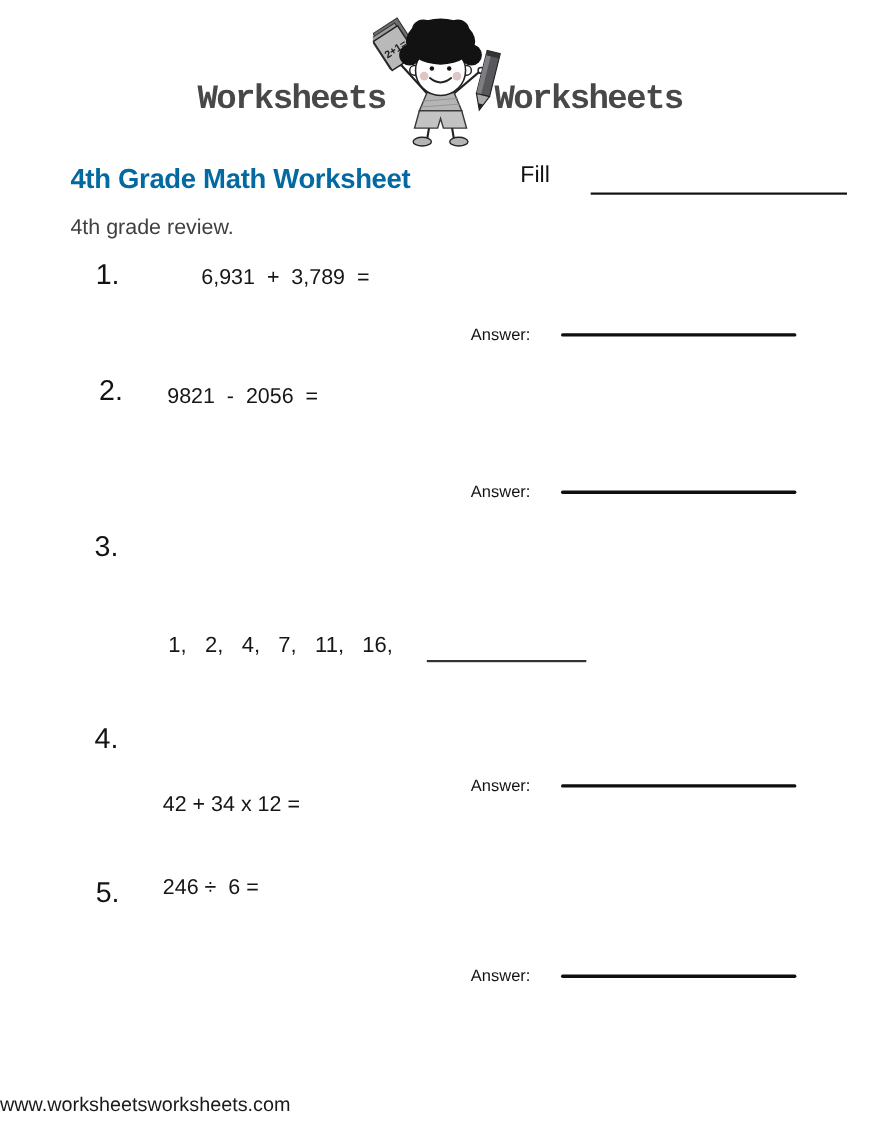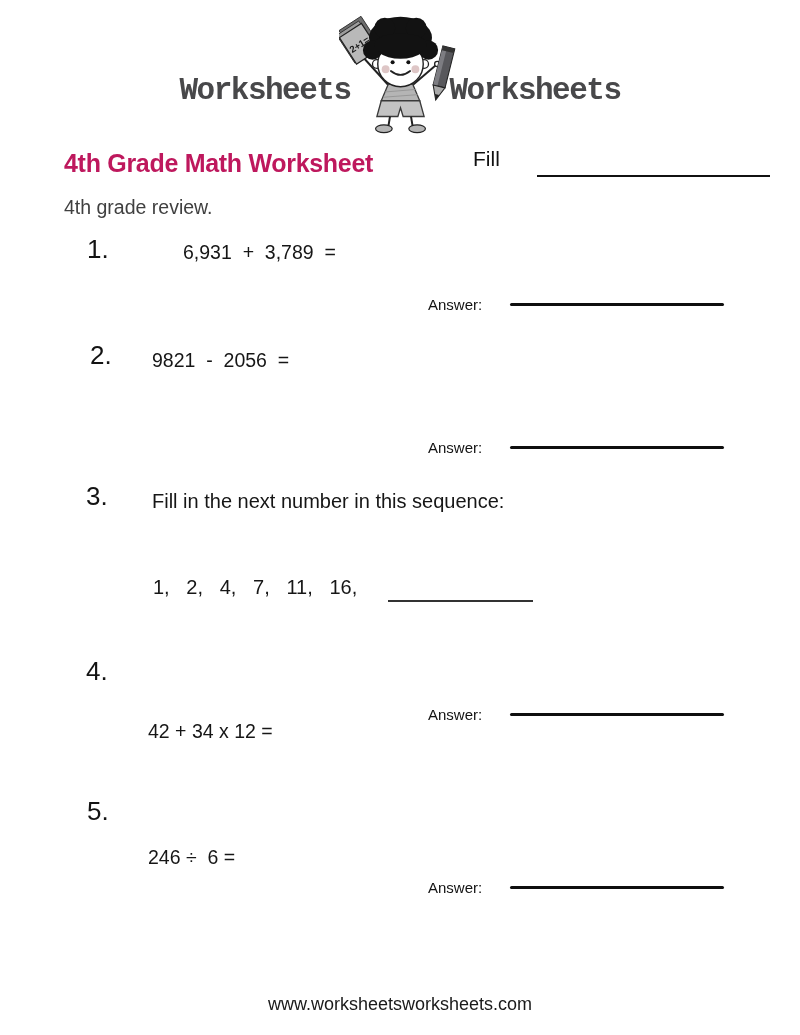--- a/index.html
+++ b/index.html
@@ -31,21 +31,21 @@
     padding-bottom: 26px;
     white-space: nowrap;
     font-family: Liberation Mono, monospace;
   }
   .logo-boy { margin: 0 -12px; flex: 0 0 auto; }
 
   
   .title {
     position: absolute; left: 64px; top: 151px;
     font-size: 25px; font-weight: 600; letter-spacing: -0.3px;
-    color: #be185d; line-height: 1;
+    color: #0369a1; line-height: 1;
     white-space: pre;
   }
   .name-label {
     position: absolute; left: 473px; top: 148px;
     font-size: 21px; color: #111; line-height: 1; white-space: pre;
   }
   .name-line {
     position: absolute; left: 537px; top: 175px;
     width: 233px; height: 0;
     border-top: 2px solid #111;
@@ -67,21 +67,21 @@
   .num-1 { left: 87px;  top: 236px; }
   .txt-1 { left: 152px; top: 241px; margin-left: 31px; }
   .num-2 { left: 90px;  top: 342px; }
   .txt-2 { left: 152px; top: 349px; }
   .num-3 { left: 86px;  top: 483px; }
   .txt-3 { left: 152px; top: 489px; font-size: 20px; }
   .seq-3 { left: 153px; top: 575px; font-size: 20px; }
   .num-4 { left: 86px;  top: 658px; }
   .txt-4 { left: 148px; top: 694px; margin-top: 26px; }
   .num-5 { left: 87px;  top: 798px; }
-  .txt-5 { left: 148px; top: 846px; }
+  .txt-5 { left: 148px; top: 796px; }
 
   .seq-line {
     position: absolute; left: 388px; top: 600px;
     width: 145px; height: 0;
     border-top: 2px solid #333;
   }
 
   
   .answer-row {
     position: absolute; left: 428px;
@@ -96,21 +96,21 @@
     font-size: 15px; color: #131313; line-height: 1; white-space: pre;
   }
   .answer-line {
     width: 214px; height: 3px;
     background: #0f0f0f; border-radius: 2px;
   }
 
   
   .footer {
     position: absolute; left: 0; top: 994px;
-    width: 100%; text-align: center;
+    width: 100%; text-align: left;
     font-size: 18px; color: #1a1a1a;
   }
 </style>
 </head>
 <body>
 
 <div class="page">
 
   <div class="logo">
     <span class="logo-text" style="color: rgb(72, 72, 74);">Worksheets</span>
@@ -180,21 +180,20 @@
   </div>
 
   <div class="prob-num num-2">2.</div>
   <div class="prob-text txt-2">9821  -  2056  =</div>
   <div class="answer-row ans-2">
     <span class="answer-label">Answer:</span>
     <span class="answer-line"></span>
   </div>
 
   <div class="prob-num num-3">3.</div>
-  <div class="prob-text txt-3">Fill in the next number in this sequence:</div>
   <div class="prob-text seq-3">1,   2,   4,   7,   11,   16,</div>
   <div class="seq-line"></div>
 
   <div class="prob-num num-4">4.</div>
   <div class="prob-text txt-4">42 + 34 x 12 =</div>
   <div class="answer-row ans-4">
     <span class="answer-label">Answer:</span>
     <span class="answer-line"></span>
   </div>
 

